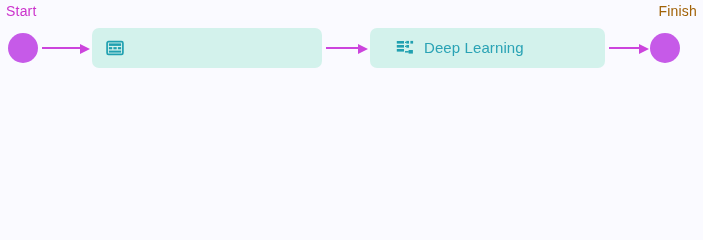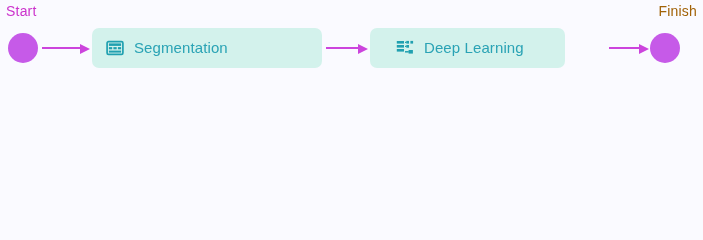--- a/index.html
+++ b/index.html
@@ -75,21 +75,21 @@
     position: absolute;
     top: 28px;
     height: 40px;
     border-radius: 7px;
     display: flex;
     align-items: center;
     padding-left: 14px;
     box-sizing: border-box;
   }
   #step-box-1 { left: 92px;  width: 230px; }
-  #step-box-2 { left: 370px; width: 195px; padding-left: 26px; }
+  #step-box-2 { left: 370px; width: 235px; padding-left: 26px; }
 
   .step-icon {
     flex: 0 0 auto;
     width: 18px;
     height: 18px;
     display: block;
     margin-right: 10px;
   }
   .step-icon svg { display: block; width: 18px; height: 18px; }
 
@@ -120,21 +120,20 @@
     <span class="step-icon" style="color: rgb(32, 160, 176);">
       <svg viewBox="0 0 18 18" xmlns="http://www.w3.org/2000/svg">
         <rect x="1.1" y="2.6" width="15.8" height="12.8" rx="1.4" fill="none" stroke="currentColor" stroke-width="1.7"></rect>
         <rect x="2.9" y="4.4" width="12.2" height="2.5" fill="currentColor"></rect>
         <rect x="2.9" y="8.1" width="3.3" height="2.2" fill="currentColor"></rect>
         <rect x="7.4" y="8.1" width="3.3" height="2.2" fill="currentColor"></rect>
         <rect x="11.9" y="8.1" width="3.2" height="2.2" fill="currentColor"></rect>
         <rect x="2.9" y="11.6" width="12.2" height="2.0" fill="currentColor"></rect>
       </svg>
     </span>
-    <span class="step-label" style="color: rgb(42, 163, 181);">Segmentation</span>
   </div>
 
   <div class="connector" id="connector-2" style="color: rgb(204, 68, 221);">
     <div class="shaft" style="background: rgb(204, 68, 221);"></div>
     <div class="head"></div>
   </div>
 
   <div class="step-box" id="step-box-2" style="background: rgb(211, 242, 236);">
     <span class="step-icon" style="color: rgb(32, 160, 176);">
       <svg viewBox="0 0 18 18" xmlns="http://www.w3.org/2000/svg">

